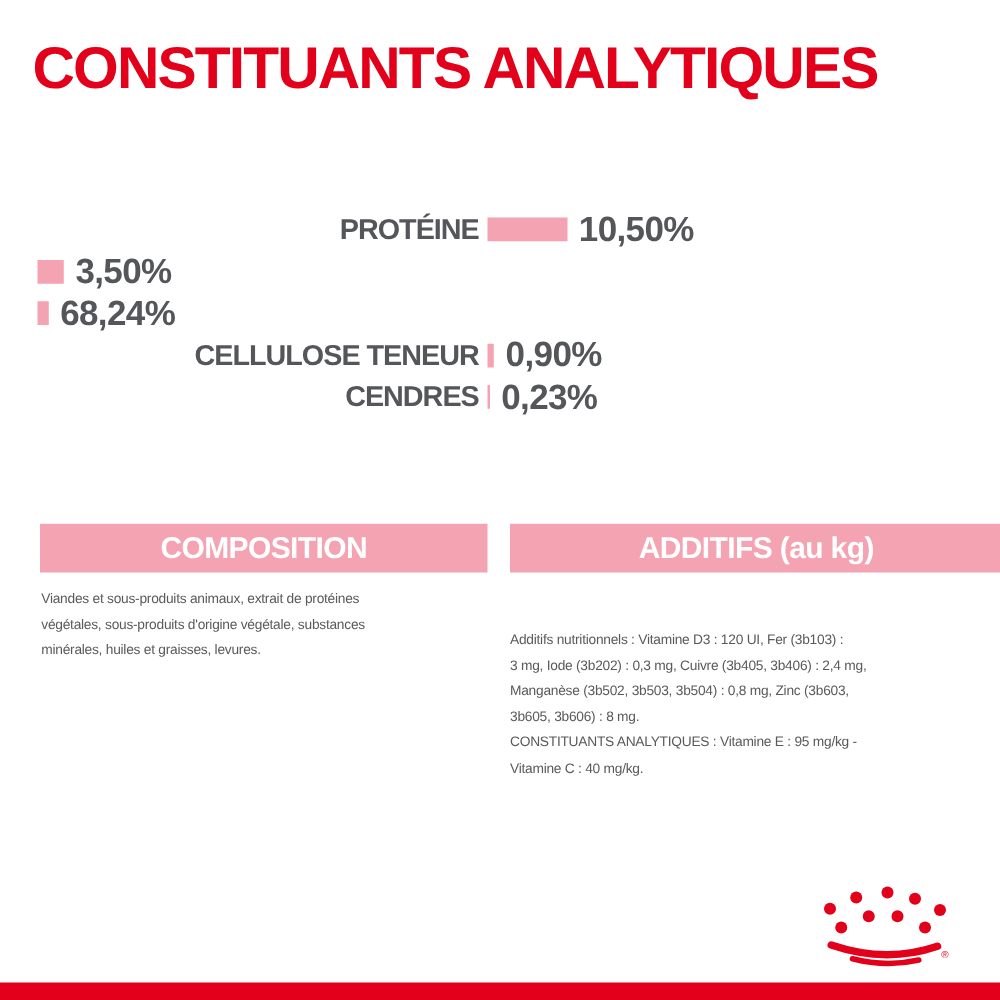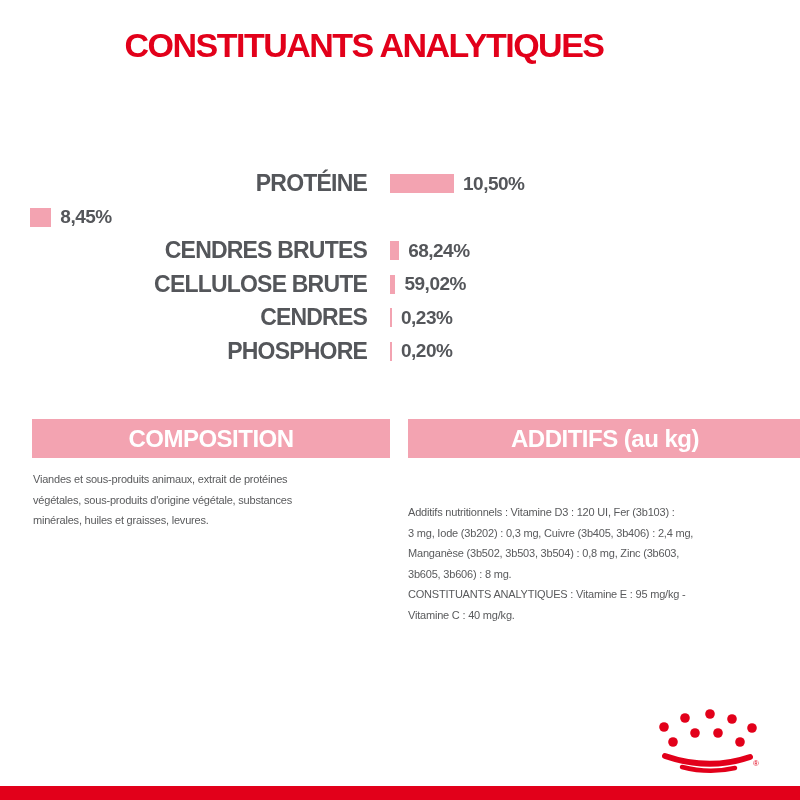--- a/index.html
+++ b/index.html
@@ -15,53 +15,53 @@
     width:800px;height:800px;
     background:#ffffff;
     font-family:"Liberation Sans", sans-serif;
     overflow:hidden;
   }
   .title{
     position:absolute;
     top:26px;left:0;width:728px;
     text-align:center;
     color:var(--red);
-    font-size:34px;
+    font-size:47px;
     font-weight:bold;
     letter-spacing:-1.5px;
     white-space:nowrap;
   }
   .chart{
     position:absolute;
     top:167px;left:30px;width:740px;
   }
   .row{
     display:flex;
     align-items:center;
     height:33.5px;
   }
   .lbl{
     width:360px;
     flex:none;
     text-align:right;
-    padding-right:23px;
+    padding-right:7px;
     font-size:23px;
     font-weight:bold;
     letter-spacing:-0.8px;
     color:var(--gray_dark);
     white-space:nowrap;
   }
   .bar{
     flex:none;
     height:19px;
     background:var(--pink);
   }
   .val{
     margin-left:9px;
-    font-size:19px;
+    font-size:28px;
     font-weight:bold;
     letter-spacing:-0.5px;
     color:var(--gray_dark);
     white-space:nowrap;
   }
   .sec-hdr{
     position:absolute;
     top:419px;
     height:39px;
     line-height:39px;
@@ -104,41 +104,35 @@
 <h1 class="title">CONSTITUANTS ANALYTIQUES</h1>
 
 <div class="chart">
   <div class="row">
     <div class="lbl">PROTÉINE</div>
     <div class="bar" style="width: 64.05px; background: rgb(243, 163, 177);"></div>
     <div class="val">10,50%</div>
   </div>
   <div class="row">
     <div class="bar" style="width: 21.35px; background: rgb(243, 163, 177);"></div>
-    <div class="val">8,45%</div>
+    <div class="val">3,50%</div>
   </div>
   <div class="row">
-    <div class="lbl">CENDRES BRUTES</div>
     <div class="bar" style="width: 9.15px; background: rgb(243, 163, 177);"></div>
     <div class="val">68,24%</div>
   </div>
   <div class="row">
-    <div class="lbl">CELLULOSE BRUTE</div>
+    <div class="lbl">CELLULOSE TENEUR</div>
     <div class="bar" style="width: 5.49px; background: rgb(243, 163, 177);"></div>
-    <div class="val">59,02%</div>
+    <div class="val">0,90%</div>
   </div>
   <div class="row">
     <div class="lbl">CENDRES</div>
     <div class="bar" style="width: 2px; background: rgb(243, 163, 177);"></div>
     <div class="val">0,23%</div>
-  </div>
-  <div class="row">
-    <div class="lbl">PHOSPHORE</div>
-    <div class="bar" style="width: 2px; background: rgb(243, 163, 177);"></div>
-    <div class="val">0,20%</div>
   </div>
 </div>
 
 <div class="sec-hdr left">COMPOSITION</div>
 <div class="sec-hdr right">ADDITIFS (au kg)</div>
 
 <div class="sec-body left">Viandes et sous-produits animaux, extrait de protéines
 végétales, sous-produits d'origine végétale, substances
 minérales, huiles et graisses, levures.</div>
 <div class="sec-body right">Additifs nutritionnels : Vitamine D3 : 120 UI, Fer (3b103) :

